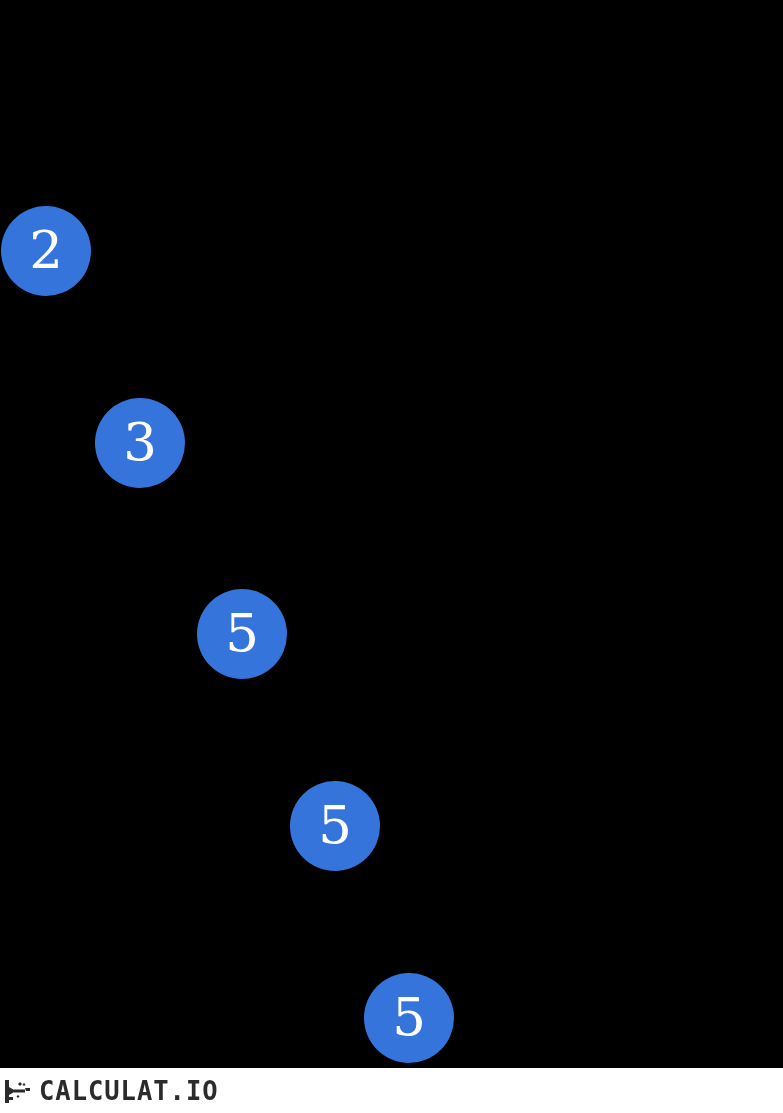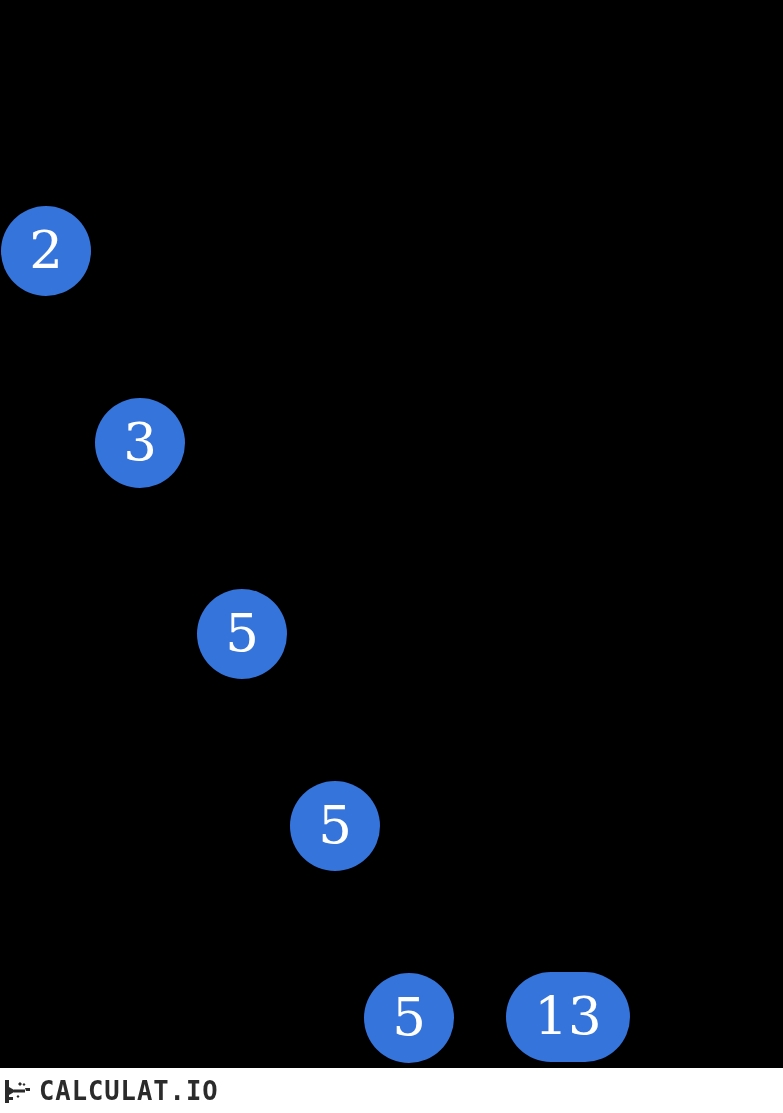--- a/index.html
+++ b/index.html
@@ -104,23 +104,20 @@
       </div>
       <div class="node" style="left: 197px; top: 589px; width: 90px; height: 90px; border-radius: 45px; background: rgb(53, 116, 219); color: rgb(255, 255, 255); font-size: 53px;">
         <span class="node-label">5</span>
       </div>
       <div class="node" style="left: 290px; top: 781px; width: 90px; height: 90px; border-radius: 45px; background: rgb(53, 116, 219); color: rgb(255, 255, 255); font-size: 53px;">
         <span class="node-label">5</span>
       </div>
       <div class="node" style="left: 364px; top: 973px; width: 90px; height: 90px; border-radius: 45px; background: rgb(53, 116, 219); color: rgb(255, 255, 255); font-size: 53px;">
         <span class="node-label">5</span>
       </div>
-      <div class="node" style="left: 506px; top: 972px; width: 124px; height: 90px; border-radius: 45px; background: rgb(53, 116, 219); color: rgb(255, 255, 255); font-size: 53px;">
-        <span class="node-label">13</span>
-      </div>
     </div>
 
   <div id="footer" style="background: rgb(255, 255, 255);">
     <div id="logo">
       <svg id="logo-mark" viewBox="0 0 30 27" aria-hidden="true">
         <rect x="1" y="2" width="4" height="23" fill="#2b2b2b"></rect>
         <path d="M5 9 L12 13 L5 17 Z" fill="#2b2b2b"></path>
         <rect x="10" y="11.5" width="11" height="3" fill="#2b2b2b"></rect>
         <path d="M21 10 L26 10 L26 13 L22 13 Z" fill="#2b2b2b"></path>
         <path d="M16 4 L18 6 L16 8 L14 6 Z" fill="#2b2b2b"></path>

